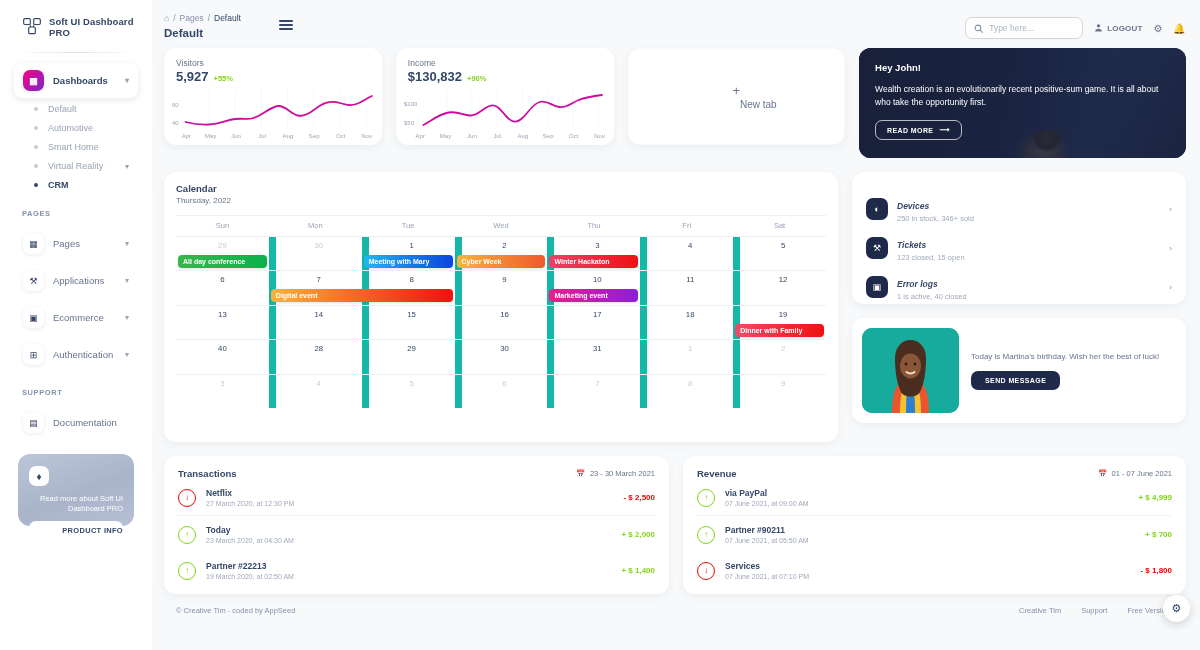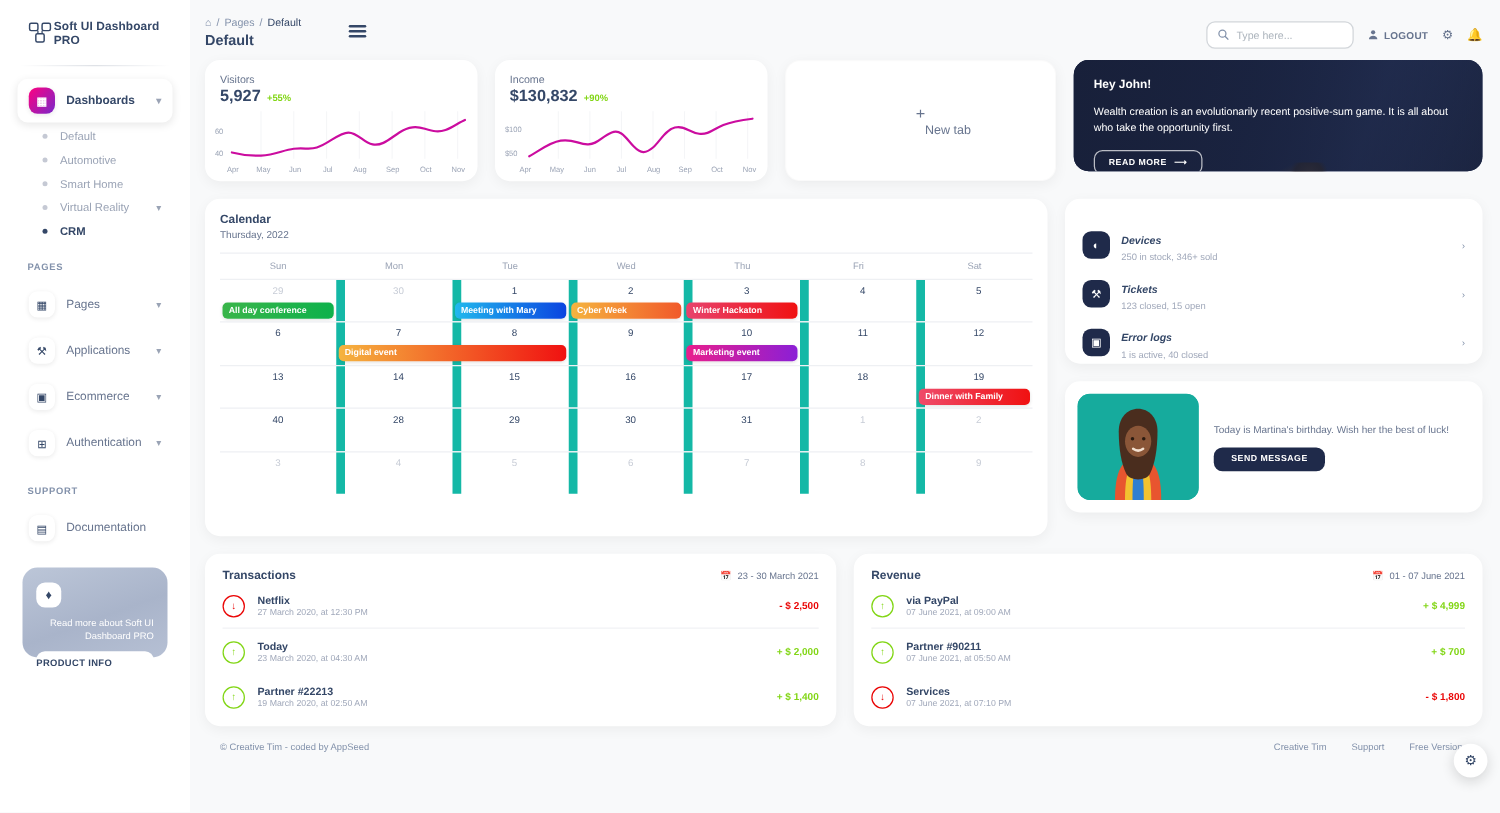--- a/index.html
+++ b/index.html
@@ -11,21 +11,21 @@
     overflow: hidden;
   }
   body { position: relative; }
 
   
   #sidebar {
     position: absolute; left: 0; top: 0; width: 152px; height: 650px;
     background: #ffffff;
     padding: 0 10px;
   }
-  .brand { display: flex; align-items: center; gap: 1px; padding: 16px 8px 12px 12px; }
+  .brand { display: flex; align-items: center; gap: 7px; padding: 16px 8px 12px 12px; }
   .brand-logo { width: 20px; height: 20px; flex: 0 0 20px; position: relative; }
   .brand-name { font-size: 9.5px; font-weight: 700; color: #344767; letter-spacing: .1px; }
   .sb-divider { height:1px; background: linear-gradient(90deg,rgba(255,255,255,0),rgba(52,71,103,.16),rgba(255,255,255,0)); margin: 2px 6px 10px 6px; }
 
   .nav-item {
     display:flex; align-items:center; gap:9px;
     padding: 7px 9px; margin: 2px 4px; border-radius: 8px;
     font-size: 9.5px; color:#67748e; cursor: pointer;
     white-space: nowrap;
   }
@@ -57,21 +57,21 @@
     margin: 14px 8px 0 8px; border-radius: 12px; padding: 12px 11px 13px 11px;
     background: linear-gradient(160deg,#bcc6d8 0%,#a9b4ca 55%,#b6c0d4 100%);
     position: relative; height: 72px;
   }
   .promo-ico {
     width: 20px; height: 20px; border-radius: 7px; background:#fff;
     display:flex; align-items:center; justify-content:center; font-size:10px; color:#344767;
   }
   .promo-text { font-size: 7.5px; color:#fff; text-align:right; line-height:1.35; margin-top: 8px; }
   .promo-btn {
-    margin-top: 7px; background:#fff; border-radius:7px; text-align:left;
+    margin-top: 7px; background:#fff; border-radius:7px; text-align:right;
     font-size: 7.5px; font-weight:700; color:#344767; padding: 5px 0; letter-spacing:.3px;
     cursor:pointer;
   }
 
   
   #main { position:absolute; left:152px; top:0; width:1048px; height:650px; }
 
   
   .topbar { display:flex; align-items:flex-start; justify-content:space-between; padding: 13px 14px 0 12px; height:48px; }
   .crumbs { font-size: 8.5px; color:#8392ab; display:flex; align-items:center; gap:4px; }
@@ -108,21 +108,21 @@
 
   .newtab-card {
     width: 222px; height: 97px; display:flex; flex-direction:column;
     align-items:center; justify-content:center; gap:2px; color:#67748e; cursor:pointer;
     border: 1px solid rgba(0,0,0,.02);
   }
   .newtab-plus { font-size: 13px; line-height:1; font-weight:400;}
   .newtab-label { font-size: 10px; margin-left: 44px; }
 
   .hey-card {
-    width: 334px; height: 89px; border-radius:12px; overflow:hidden; position:relative;
+    width: 334px; height: 110px; border-radius:12px; overflow:hidden; position:relative;
     background: #1f2a4a;
   }
   .hey-photo {
     position:absolute; right: 0; top:0; width: 334px; height: 110px;
     background:
       radial-gradient(ellipse 38px 30px at 190px 104px, #8d7766 0%, #6a5749 38%, rgba(40,48,78,0) 72%),
       linear-gradient(110deg,#1b2542 0%,#223059 45%,#2b3a66 70%,#1d2744 100%);
   }
   .hey-photo::after{
     content:""; position:absolute; left:178px; bottom:0; width:34px; height:28px;

